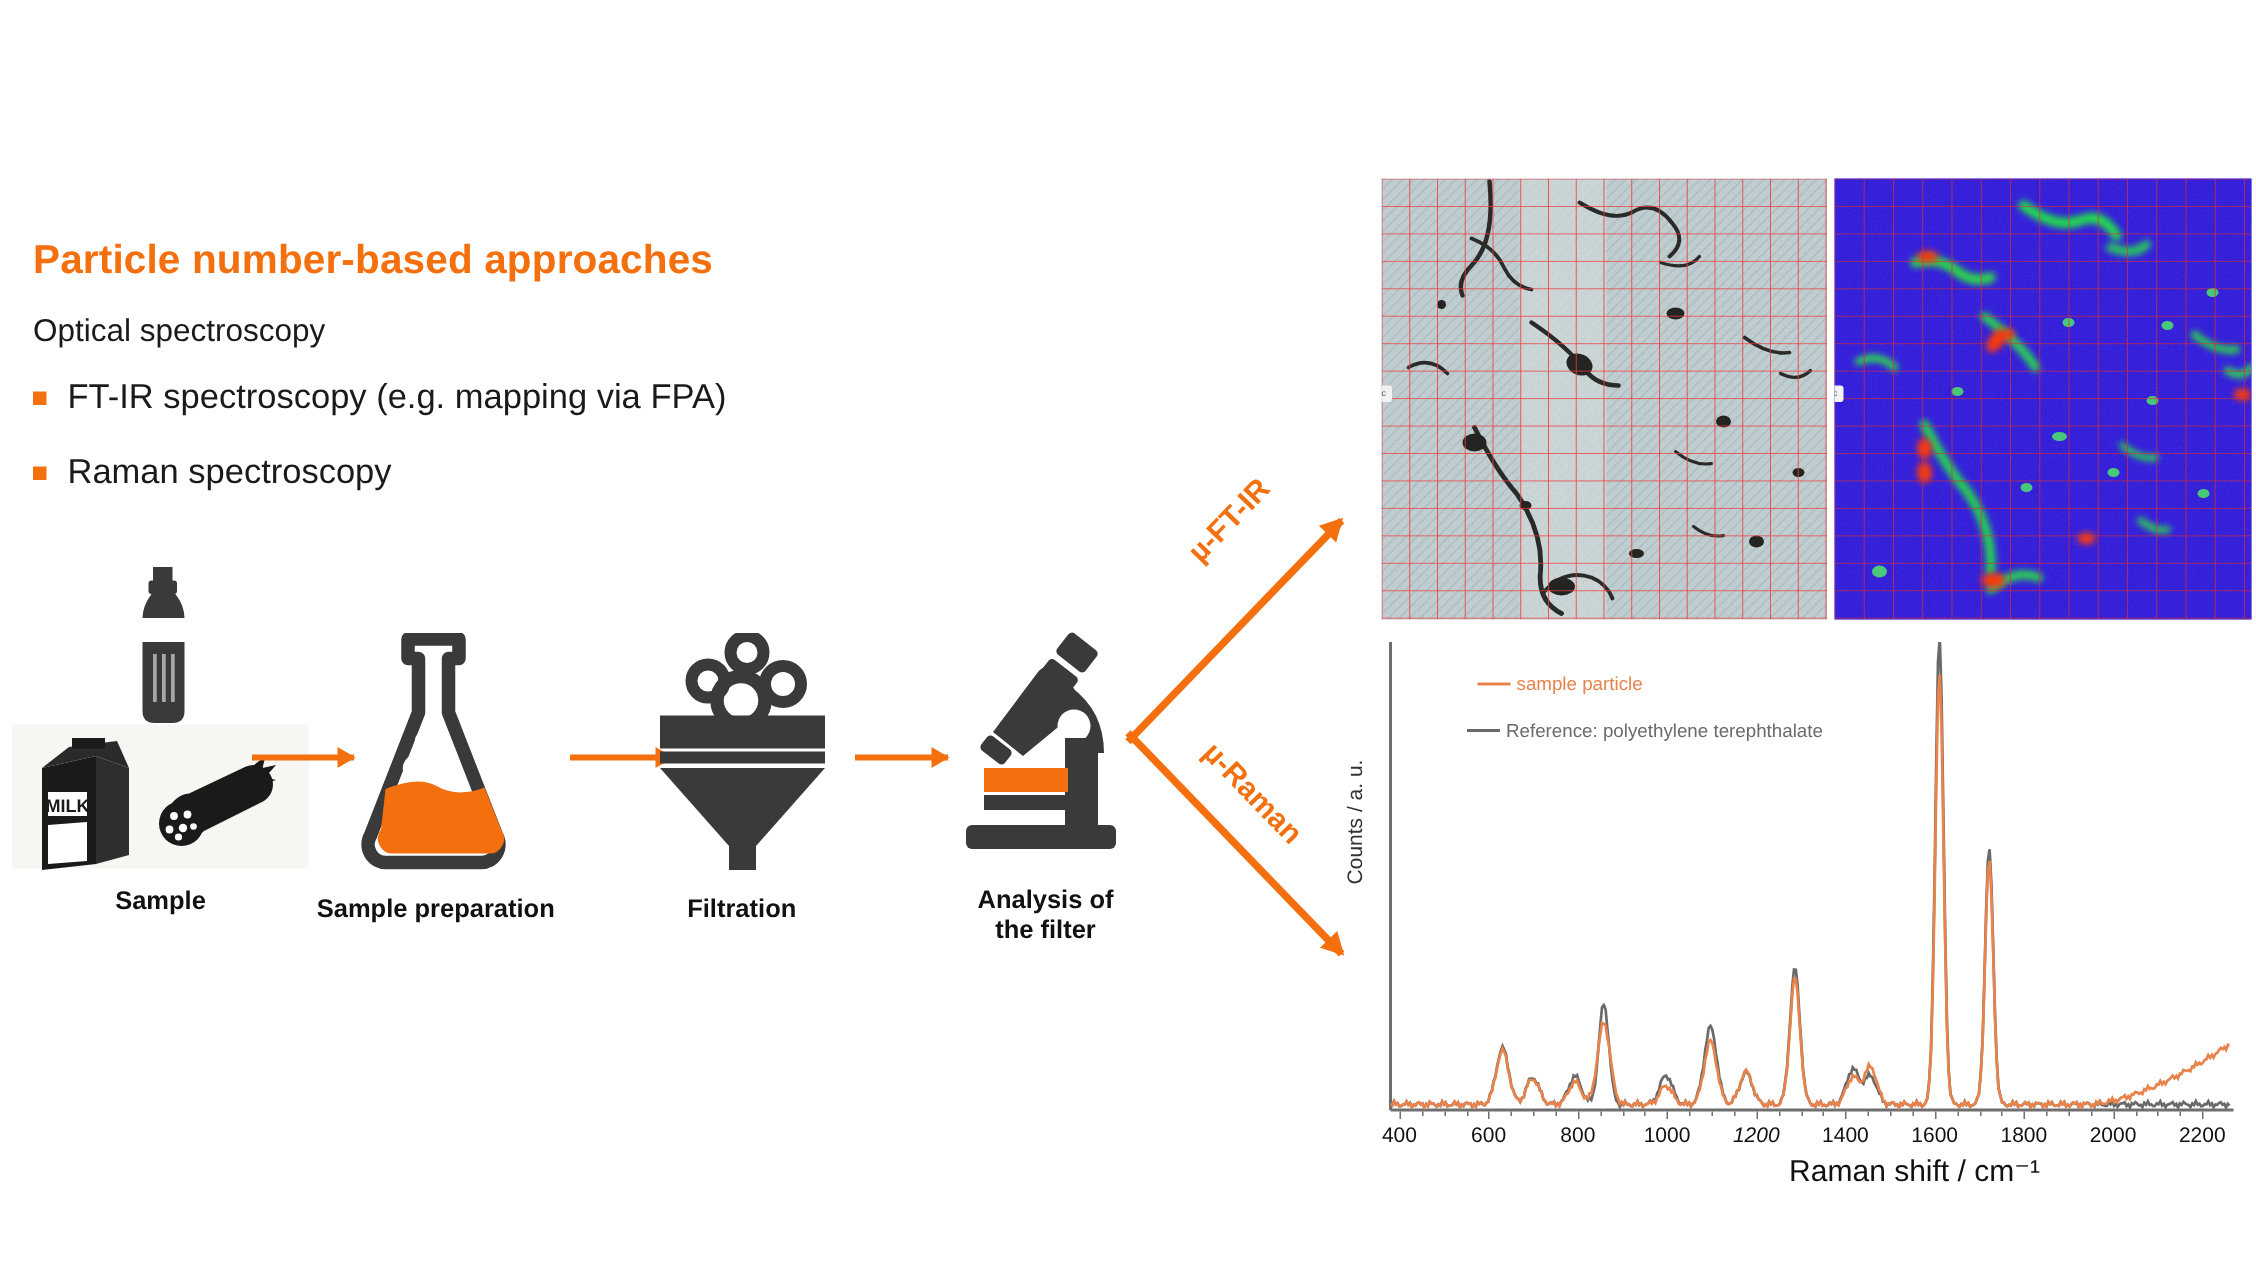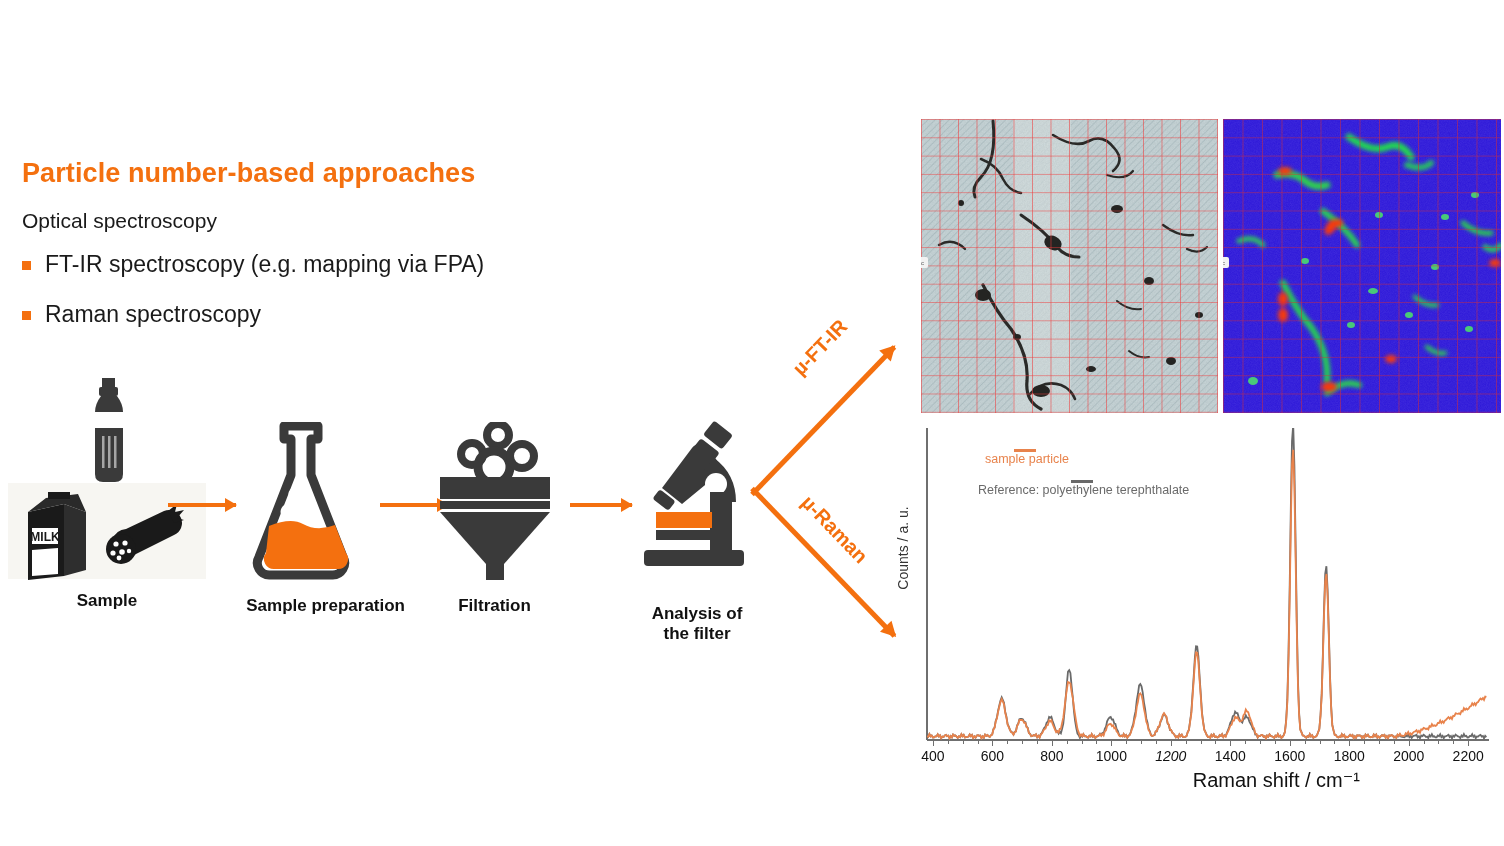--- a/index.html
+++ b/index.html
@@ -45,21 +45,21 @@
   #chart{left:890px;top:420px;width:606px;height:370px;}
   #plot{position:absolute;left:37px;top:8px;width:560px;height:312px;}
   #yaxis-line{position:absolute;left:36px;top:8px;width:2px;height:312px;background:#6f6f6f;}
   #xaxis-line{position:absolute;left:37px;top:319px;width:562px;height:2px;background:#6f6f6f;}
   #ylabel{position:absolute;left:-62px;top:120px;width:150px;text-align:center;
       transform:rotate(-90deg);font-size:14px;color:#333;}
   #xlabel{position:absolute;left:150px;top:348px;width:320px;text-align:right;font-size:20px;color:#111;}
   .xtick{position:absolute;top:321px;width:1px;height:5px;background:#6f6f6f;}
   .xtick.minor{height:3px;}
   .xticklabel{position:absolute;top:328px;font-size:14px;color:#111;transform:translateX(-50%);}
-  .legend-item{position:absolute;display:flex;align-items:center;font-size:12.5px;flex-direction:column;}
+  .legend-item{position:absolute;display:flex;align-items:center;font-size:12.5px;}
   .legend-line{width:22px;height:2.5px;margin-right:4px;}
   #legend0{left:95px;top:29px;color:#E8834C;}
   #legend1{left:88px;top:60px;color:#6a6a6a;}
 </style>
 </head>
 <body>
 
 <div class="abs" id="heading">Particle number-based approaches</div>
 <div class="abs" id="subheading">Optical spectroscopy</div>
 
@@ -109,21 +109,21 @@
         <circle cx="31" cy="51" r="2.2" fill="#fff"></circle>
           <circle cx="21" cy="58" r="2.4" fill="#fff"></circle>
         <path d="M70 11 l9 -7 l-2 8 l9 -2 l-7 8 l7 2 l-10 3 z" fill="#1a1a1a"></path>
       </svg>
     </div>
     <div class="step-label" style="margin-top:8px;">Sample</div>
   </div>
 
   <div class="flow-arrow" style="left:168px;top:133px;width:68px;"></div>
 
-  <div class="step" style="left:200px;top:52px;width:205px;text-align:right;">
+  <div class="step" style="left:188px;top:52px;width:205px;">
     <div class="icon-box" style="width:205px;height:160px;">
       <svg width="110" height="160" viewBox="0 0 110 160" style="position:absolute;left:48px;top:0;">
         <path d="M36 4 l34 0 l0 13 l-7 0 l0 36 l32 82 a12 12 0 0 1 -11 18 l-62 0 a12 12 0 0 1 -11 -18 l32 -82 l0 -36 l-7 0 z" fill="none" stroke="#3A3A3A" stroke-width="9" stroke-linejoin="round"></path>
         <path d="M21 104 q22 -9 34 -2 q14 8 32 1 l11 28 a10 10 0 0 1 -9 16 l-62 0 a10 10 0 0 1 -9 -16 z" fill="#F4700F"></path>
         <circle cx="47" cy="72" r="6.5" fill="#ffffff"></circle>
         <circle cx="41" cy="90" r="8.5" fill="#ffffff"></circle>
       </svg>
     </div>
     <div class="step-label" style="margin-top:14px;">Sample preparation</div>
   </div>
@@ -156,21 +156,21 @@
         <path d="M30 68 l30 -40 a10 10 0 0 1 16 0 l10 14 a10 10 0 0 1 -2 14 l-34 28 z" fill="#3A3A3A"></path>
         <rect x="22" y="74" width="20" height="12" rx="3" fill="#3A3A3A" transform="rotate(38 32 80)"></rect>
         <path d="M82 38 q22 16 22 44 l-18 0 q0 -20 -14 -32 z" fill="#3A3A3A"></path>
         <circle cx="84" cy="64" r="11" fill="#ffffff"></circle>
         <rect x="78" y="72" width="22" height="58" fill="#3A3A3A"></rect>
         <rect x="24" y="92" width="56" height="16" fill="#F4700F"></rect>
         <rect x="24" y="110" width="62" height="10" fill="#3A3A3A"></rect>
         <rect x="12" y="130" width="100" height="16" rx="4" fill="#3A3A3A"></rect>
       </svg>
     </div>
-    <div class="step-label" style="margin-top:24px;">
+    <div class="step-label" style="margin-top:10px;">
       <div>Analysis of</div>
       <div>the filter</div>
     </div>
   </div>
 </div>
 
 <div class="diag" style="left:752px;top:492px;width:205px;transform:rotate(-46deg);"></div>
 <div class="diag-label" style="left:786px;top:336px;transform:rotate(-46deg);">µ-FT-IR</div>
 
 <div class="diag" style="left:752px;top:486px;width:205px;transform:rotate(46deg);"></div>

